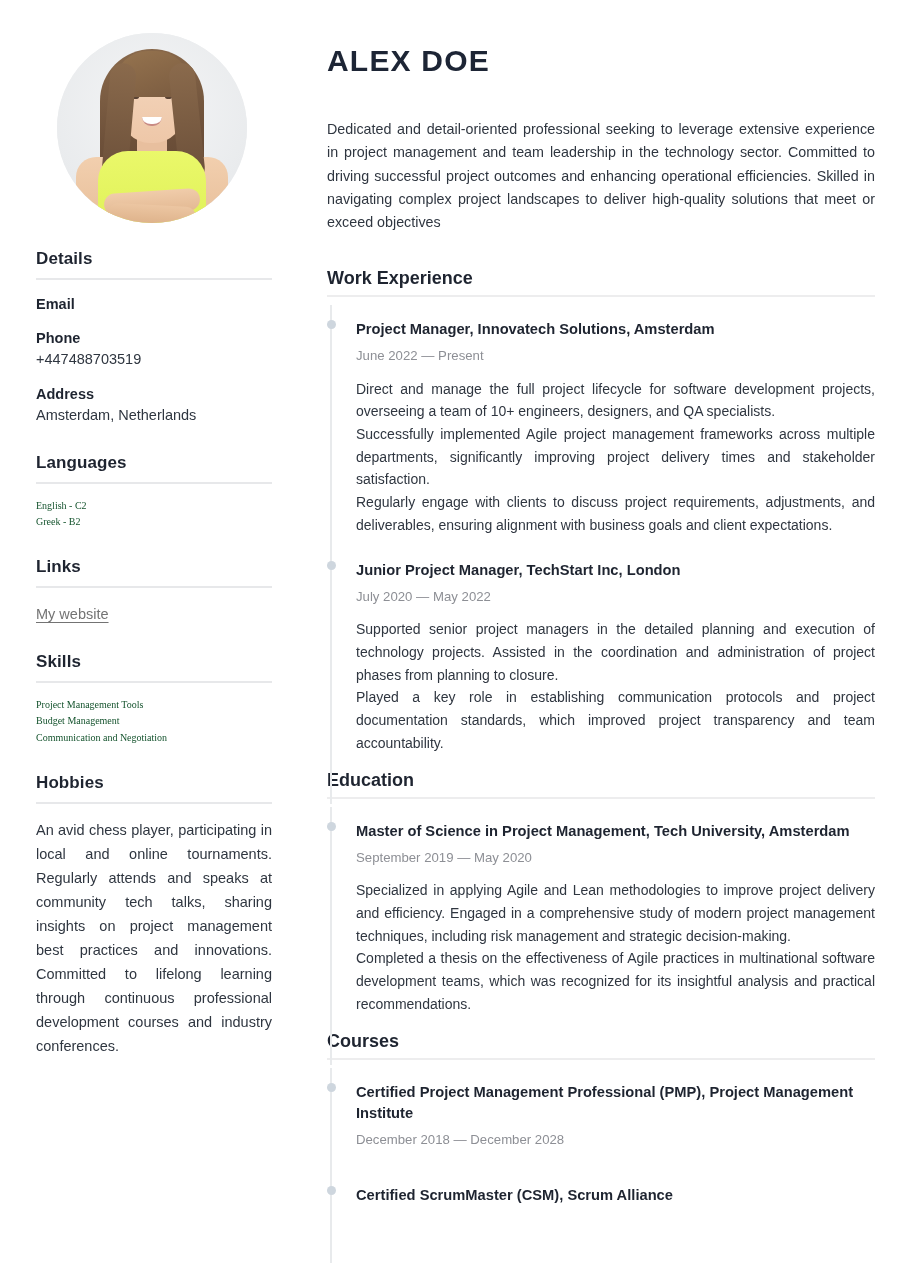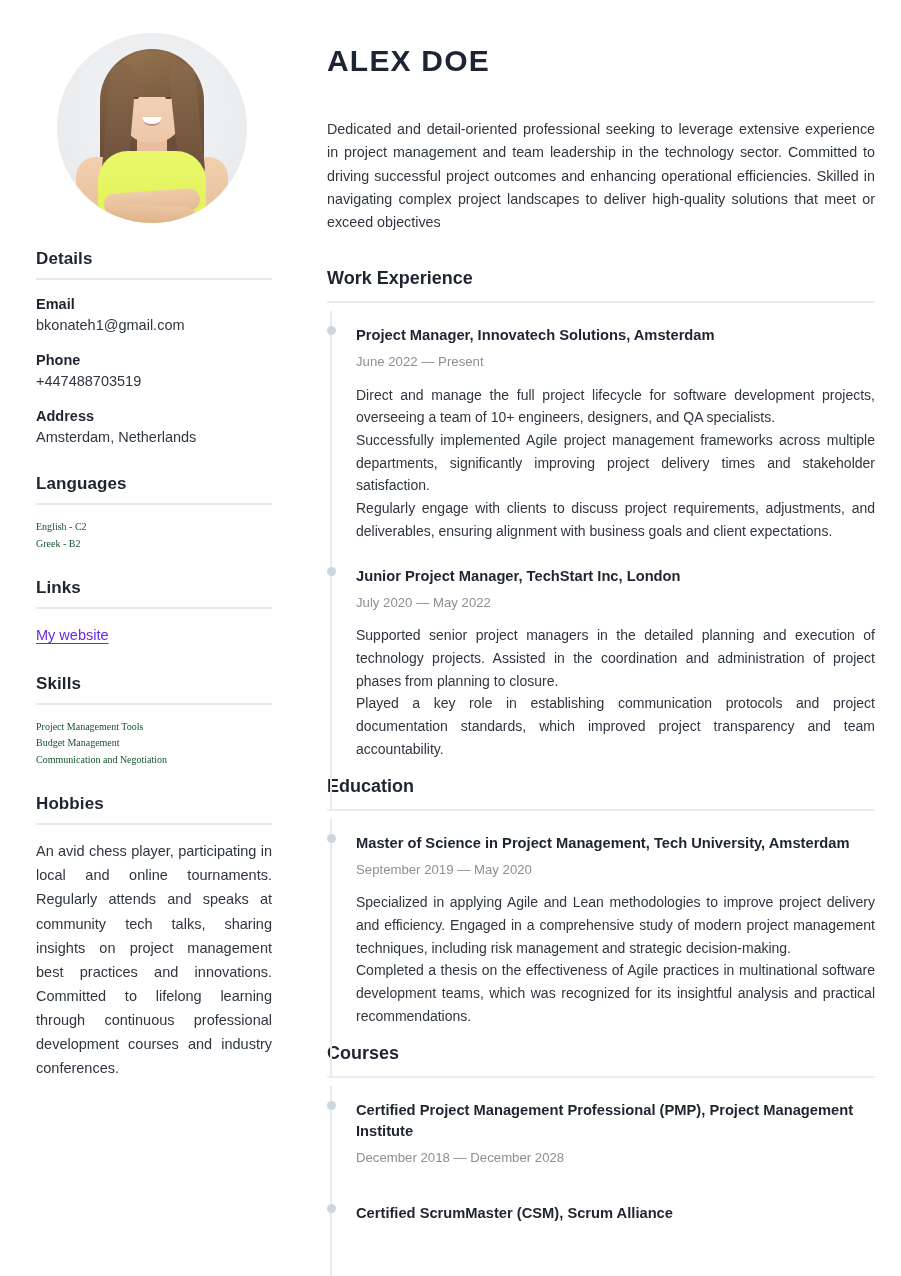--- a/index.html
+++ b/index.html
@@ -192,21 +192,21 @@
 
   .side-list-item {
     font-size: 10px;
     color: #14532d;
     line-height: 1.66;
     font-family: Liberation Serif, serif;
   }
 
   .side-link {
     font-size: 14.5px;
-    color: #6d28d9;
+    color: #737373;
     text-decoration: underline;
     text-underline-offset: 2.5px;
     line-height: 1.66;
     display: inline-block;
   }
 
   .side-paragraph {
     font-size: 14.5px;
     color: #2f3640;
     line-height: 1.66;
@@ -238,21 +238,21 @@
     hyphens: auto;
     margin-bottom: 34px;
   }
 
   .main-section { margin-bottom: 6px; }
 
   .main-heading {
     font-size: 18px;
     font-weight: bold;
     color: #1e2430;
-    padding-bottom: 12px;
+    padding-bottom: 6px;
   }
 
   .main-rule {
     height: 2px;
     background: #ededee;
     margin-bottom: 8px;
   }
 
   .timeline { position: relative; }
 
@@ -337,21 +337,20 @@
         <div class="p-arm2"></div>
       </div>
     </div>
 
     <section class="side-section">
       <div class="side-heading">Details</div>
       <div class="side-rule"></div>
 
       <div class="field">
         <div class="field-label">Email</div>
-        <div class="field-value">bkonateh1@gmail.com</div>
       </div>
 
       <div class="field">
         <div class="field-label">Phone</div>
         <div class="field-value">+447488703519</div>
       </div>
 
       <div class="field">
         <div class="field-label">Address</div>
         <div class="field-value">Amsterdam, Netherlands</div>

